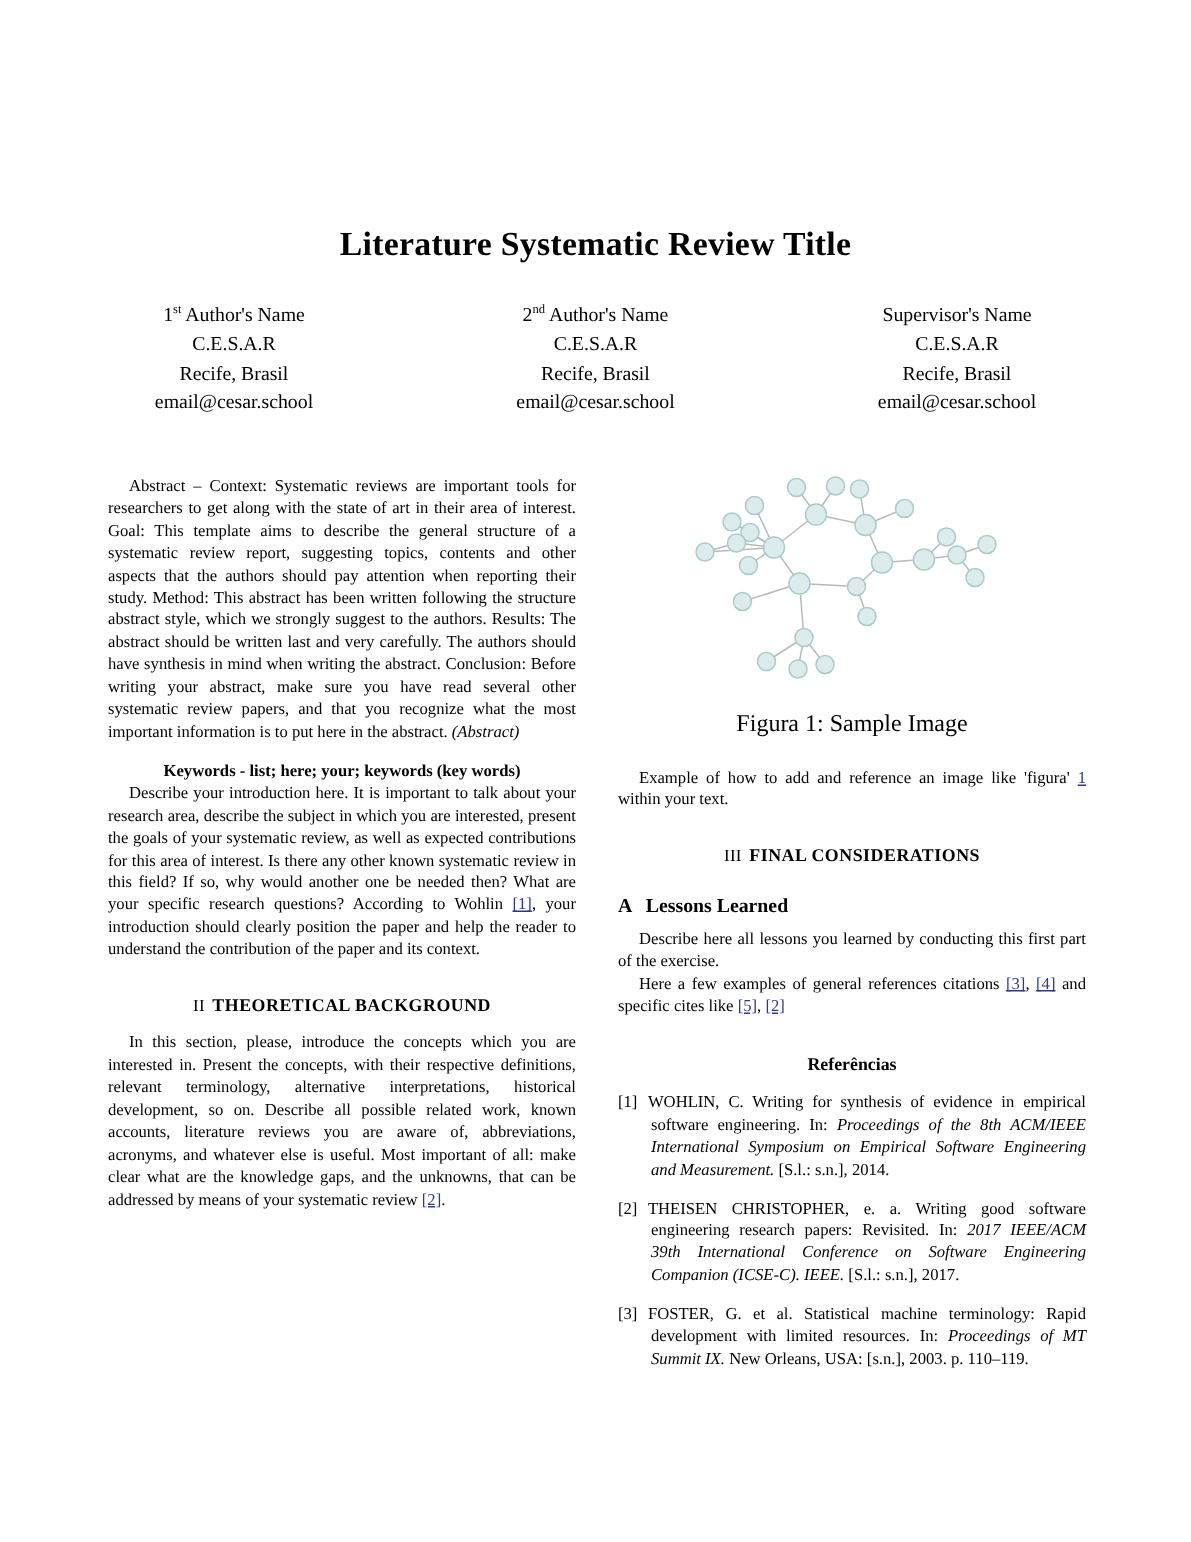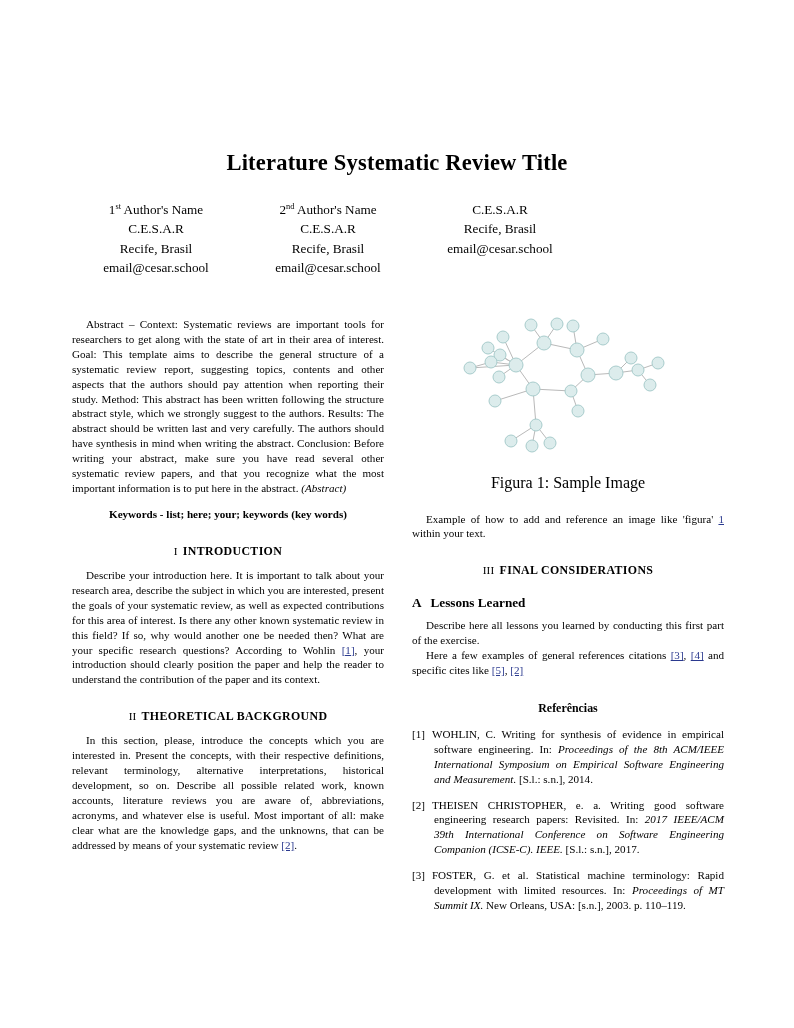--- a/index.html
+++ b/index.html
@@ -33,21 +33,21 @@
     text-align: center;
   }
   .paper-title {
     font-size: 22.5px;
     font-weight: bold;
     letter-spacing: 0.2px;
     line-height: 1.1;
   }
   .authors {
     display: flex;
-    justify-content: flex-start;
+    justify-content: space-between;
     margin-top: 24px;
     width: 654px;
   }
   .author {
     width: 172px;
     text-align: center;
     font-size: 13.2px;
     line-height: 1.48;
   }
   .author .aname { white-space: nowrap; }
@@ -171,35 +171,35 @@
       </div>
 
       <div class="author">
         <div class="aname"><span>2</span><sup>nd</sup> <span>Author's Name</span></div>
         <div>C.E.S.A.R</div>
         <div>Recife, Brasil</div>
         <div>email@cesar.school</div>
       </div>
 
       <div class="author">
+        <div class="aname">Supervisor's Name</div>
         <div>C.E.S.A.R</div>
         <div>Recife, Brasil</div>
         <div>email@cesar.school</div>
       </div>
 
     </div>
   </div>
 
   <div class="col col-left">
 
     <p class="abstract-body para-first"><b>Abstract</b><span> – </span><span>Context: Systematic reviews are important tools for researchers to get along with the state of art in their area of interest. Goal: This template aims to describe the general structure of a systematic review report, suggesting topics, contents and other aspects that the authors should pay attention when reporting their study. Method: This abstract has been written following the structure abstract style, which we strongly suggest to the authors. Results: The abstract should be written last and very carefully. The authors should have synthesis in mind when writing the abstract. Conclusion: Before writing your abstract, make sure you have read several other systematic review papers, and that you recognize what the most important information is to put here in the abstract. </span><i>(Abstract)</i></p>
 
     <div class="keywords">Keywords - list; here; your; keywords (key words)</div>
 
-    <h2 class="sec"><span class="num">I</span><span>INTRODUCTION</span></h2>
 
     <p class="para"><span>Describe your introduction here. It is important to talk about your research area, describe the subject in which you are interested, present the goals of your systematic review, as well as expected contributions for this area of interest. Is there any other known systematic review in this field? If so, why would another one be needed then? What are your specific research questions? According to Wohlin </span><a class="link" href="#">[1]</a><span>, your introduction should clearly position the paper and help the reader to understand the contribution of the paper and its context.</span></p>
 
     <h2 class="sec"><span class="num">II</span><span>THEORETICAL BACKGROUND</span></h2>
 
     <p class="para"><span>In this section, please, introduce the concepts which you are interested in. Present the concepts, with their respective definitions, relevant terminology, alternative interpretations, historical development, so on. Describe all possible related work, known accounts, literature reviews you are aware of, abbreviations, acronyms, and whatever else is useful. Most important of all: make clear what are the knowledge gaps, and the unknowns, that can be addressed by means of your systematic review </span><a class="link" href="#">[2]</a><span>.</span></p>
 
   </div>
 
   <div class="col col-right">

